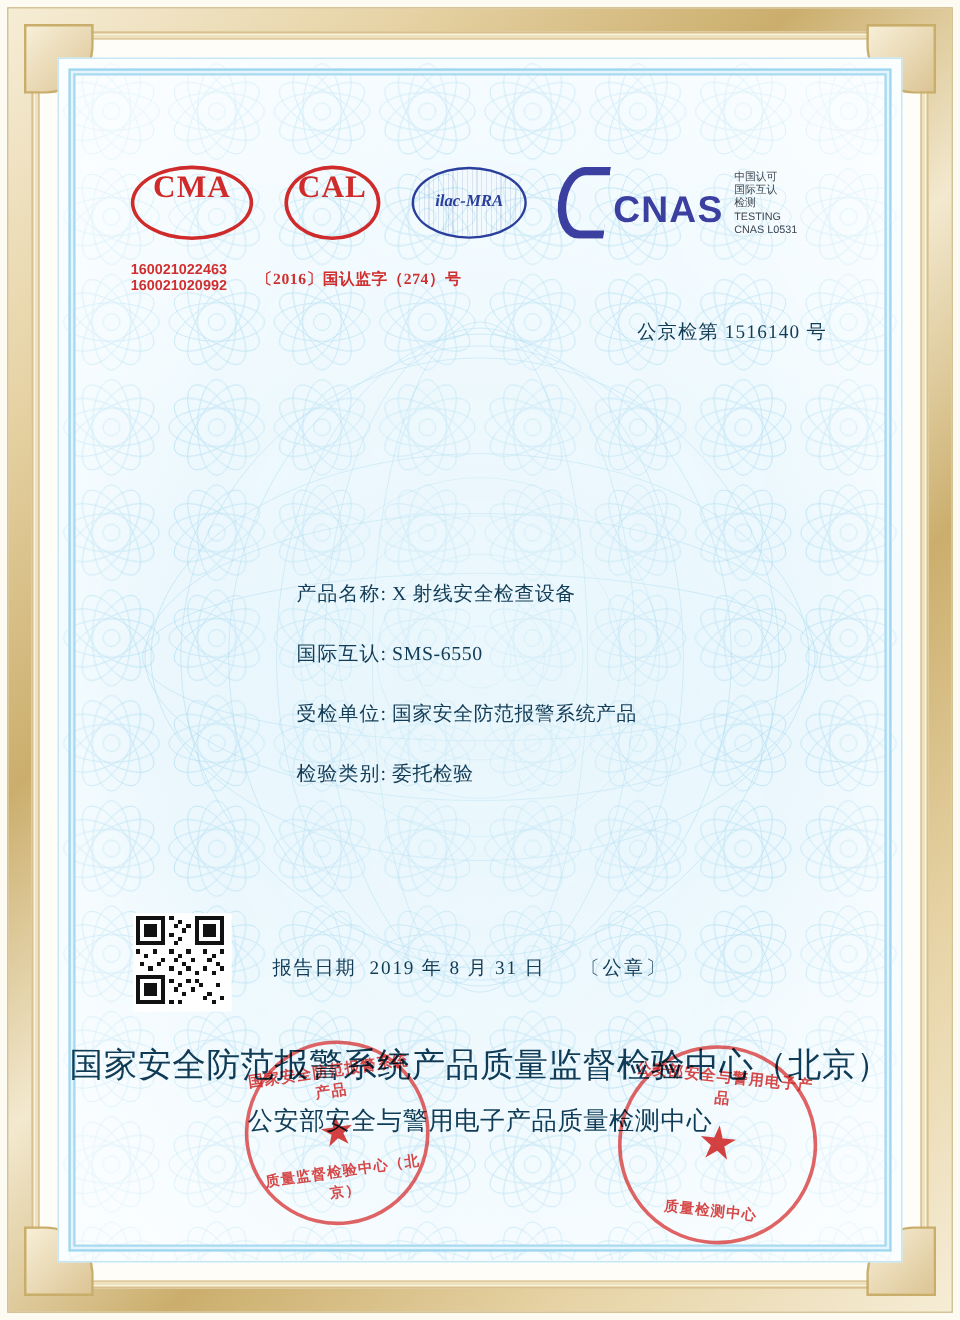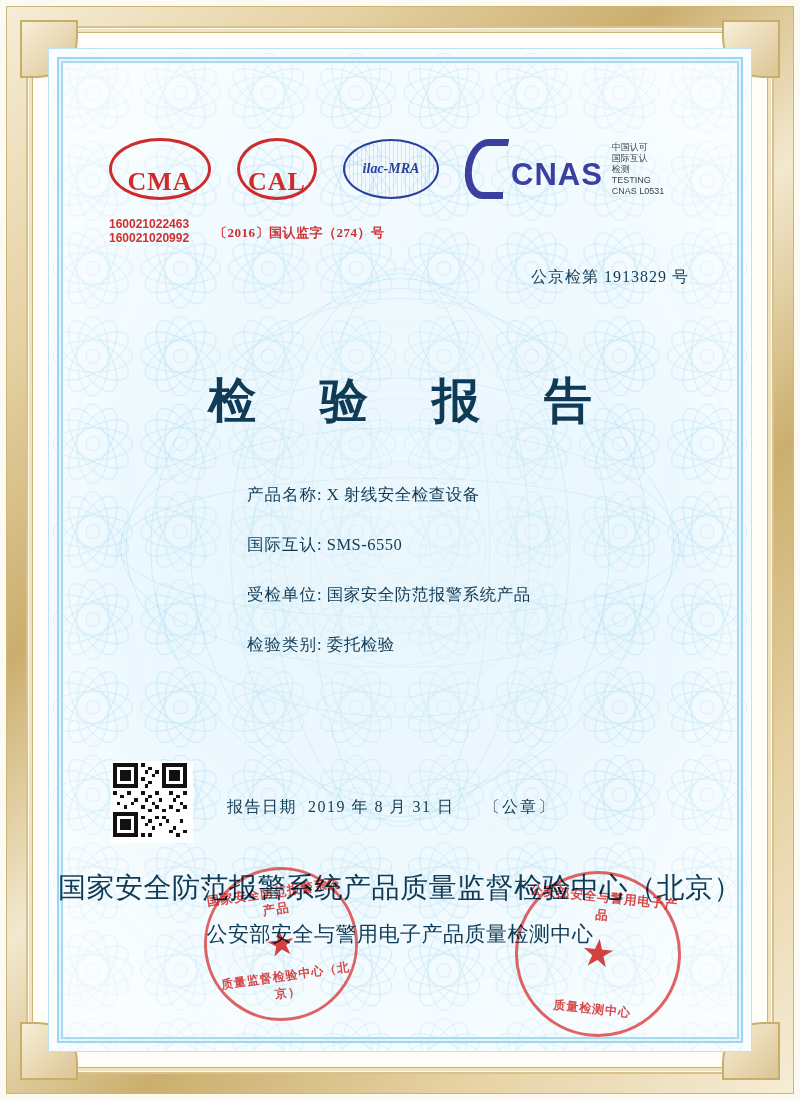--- a/index.html
+++ b/index.html
@@ -83,21 +83,21 @@
     width: 600px;
     height: 80px;
     display: flex;
     align-items: center;
     gap: 26px;
   }
   .logo-cma, .logo-cal {
     width: 96px; height: 56px;
     border: 3px solid #d02b2b;
     border-radius: 50%/50%;
-    display: flex; align-items: flex-end; justify-content: center;
+    display: flex; align-items: flex-start; justify-content: center;
     color: #d02b2b;
     font-weight: bold;
     font-size: 26px;
     letter-spacing: 1px;
     font-family: "Liberation Serif", serif;
     position: relative;
   }
   .logo-cal { width: 74px; }
   .logo-ilac {
     width: 92px; height: 56px;
@@ -353,23 +353,22 @@
 检测
 TESTING
 CNAS L0531</span>
         </div>
       </div>
 
       <div class="cert-numbers" style="white-space:pre-line">160021022463
 160021020992</div>
       <div class="cma-reg">〔2016〕国认监字（274）号</div>
 
-      <div class="report-no">公京检第 1913829 号</div>
-
-      <div class="title">检 验 报 告</div>
+      <div class="report-no">公京检第 1516140 号</div>
+
 
       <div class="fields">
         <div class="field-row">
           <span class="field-label">产品名称:</span>
           <span class="field-value">X 射线安全检查设备</span>
         </div>
         <div class="field-row">
           <span class="field-label">国际互认:</span>
           <span class="field-value">SMS-6550</span>
         </div>

